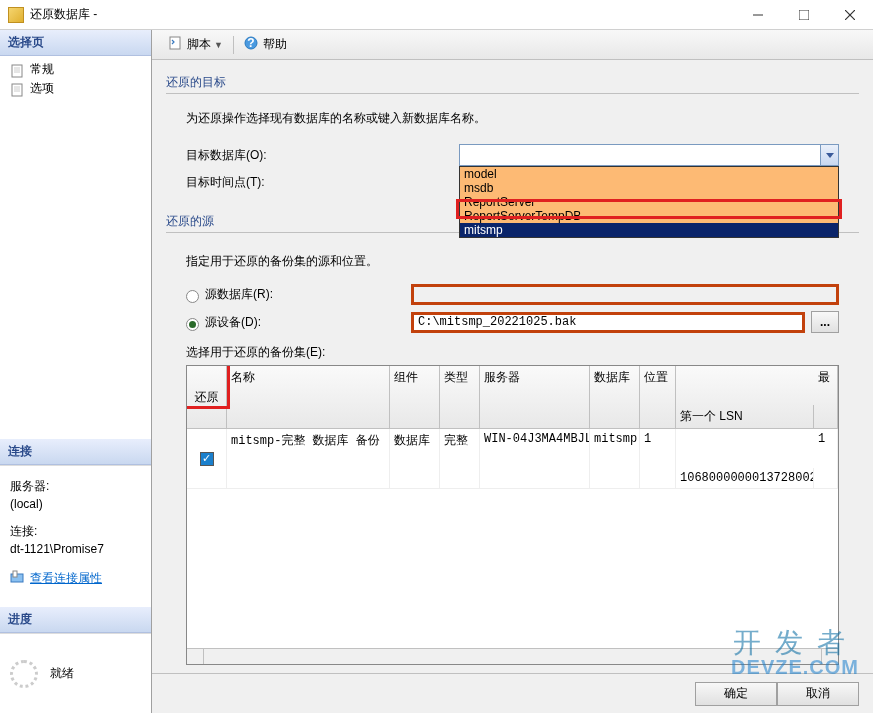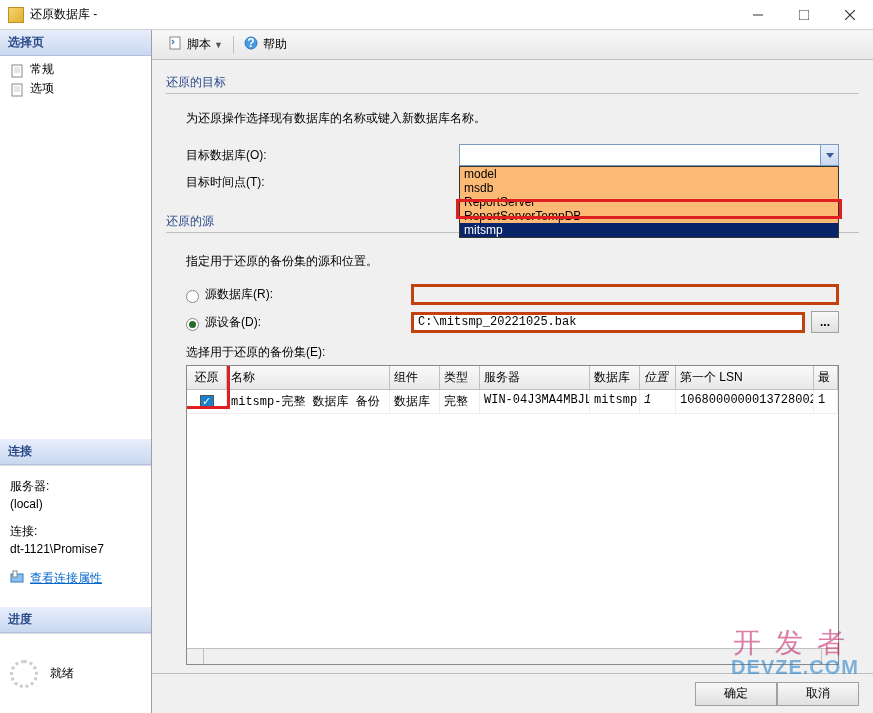--- a/index.html
+++ b/index.html
@@ -66,35 +66,35 @@
     .grid-head { display: flex; background: linear-gradient(#fafafa, #e8e8e8); border-bottom: 1px solid #c0c0c0; }
     .grid-head > div { border-right: 1px solid #c0c0c0; padding: 3px 4px; white-space: nowrap; overflow: hidden; }
     .grid-row { display: flex; border-bottom: 1px solid #eee; }
     .grid-row > div { border-right: 1px solid #eee; padding: 3px 4px; white-space: nowrap; overflow: hidden; font-family: "Courier New", monospace; }
     .c0 { width: 40px; display: flex; align-items: center; justify-content: center; }
     .c1 { width: 163px; }
     .c2 { width: 50px; }
     .c3 { width: 40px; }
     .c4 { width: 110px; }
     .c5 { width: 50px; }
-    .c6 { width: 36px; font-style: italic; }
-    .c7 { width: 138px; }
+    .c6 { width: 36px; }
+    .c7 { width: 138px; margin-top: 39px; }
     .c8 { width: 24px; }
     .chk { width: 14px; height: 14px; border: 1px solid #555; background: #1a7fcc; display: inline-flex; align-items: center; justify-content: center; color: #fff; font-size: 11px; }
     .red-box { position: absolute; border: 3px solid #e02020; pointer-events: none; z-index: 5; }
     
     .grid-scroll { height: 16px; background: #f0f0f0; border-top: 1px solid #c0c0c0; position: relative; }
     .grid-scroll::before { content: ""; position: absolute; left: 0; top: 0; width: 16px; height: 16px; border-right: 1px solid #c0c0c0; }
     .grid-scroll::after { content: ""; position: absolute; right: 0; top: 0; width: 16px; height: 16px; border-left: 1px solid #c0c0c0; }
     
     .footer { height: 40px; border-top: 1px solid #c0c0c0; background: #f0f0f0; display: flex; justify-content: flex-end; align-items: center; padding: 0 14px; gap: 0; }
     .fbtn { width: 82px; height: 24px; border: 1px solid #a0a0a0; background: linear-gradient(#f8f8f8, #e0e0e0); cursor: pointer; }
     
     .watermark { position: absolute; right: 14px; bottom: 34px; pointer-events: none; z-index: 30; opacity: 0.55; font-family: Arial; text-align: right; }
-    .wm1 { color: #be185d; font-size: 28px; letter-spacing: 14px; font-weight: 300; }
+    .wm1 { color: #0369a1; font-size: 28px; letter-spacing: 14px; font-weight: 300; }
     .wm2 { color: #1a7fcc; font-size: 20px; letter-spacing: 1px; font-weight: bold; text-transform: uppercase; margin-top: -6px; }
     
     .scroll-icon { width: 16px; height: 12px; display: inline-block; }
   </style>
 </head>
 <body>
 
 <div class="titlebar">
   <span class="titlebar-icon"></span>
   <span class="titlebar-text">还原数据库 - </span>

